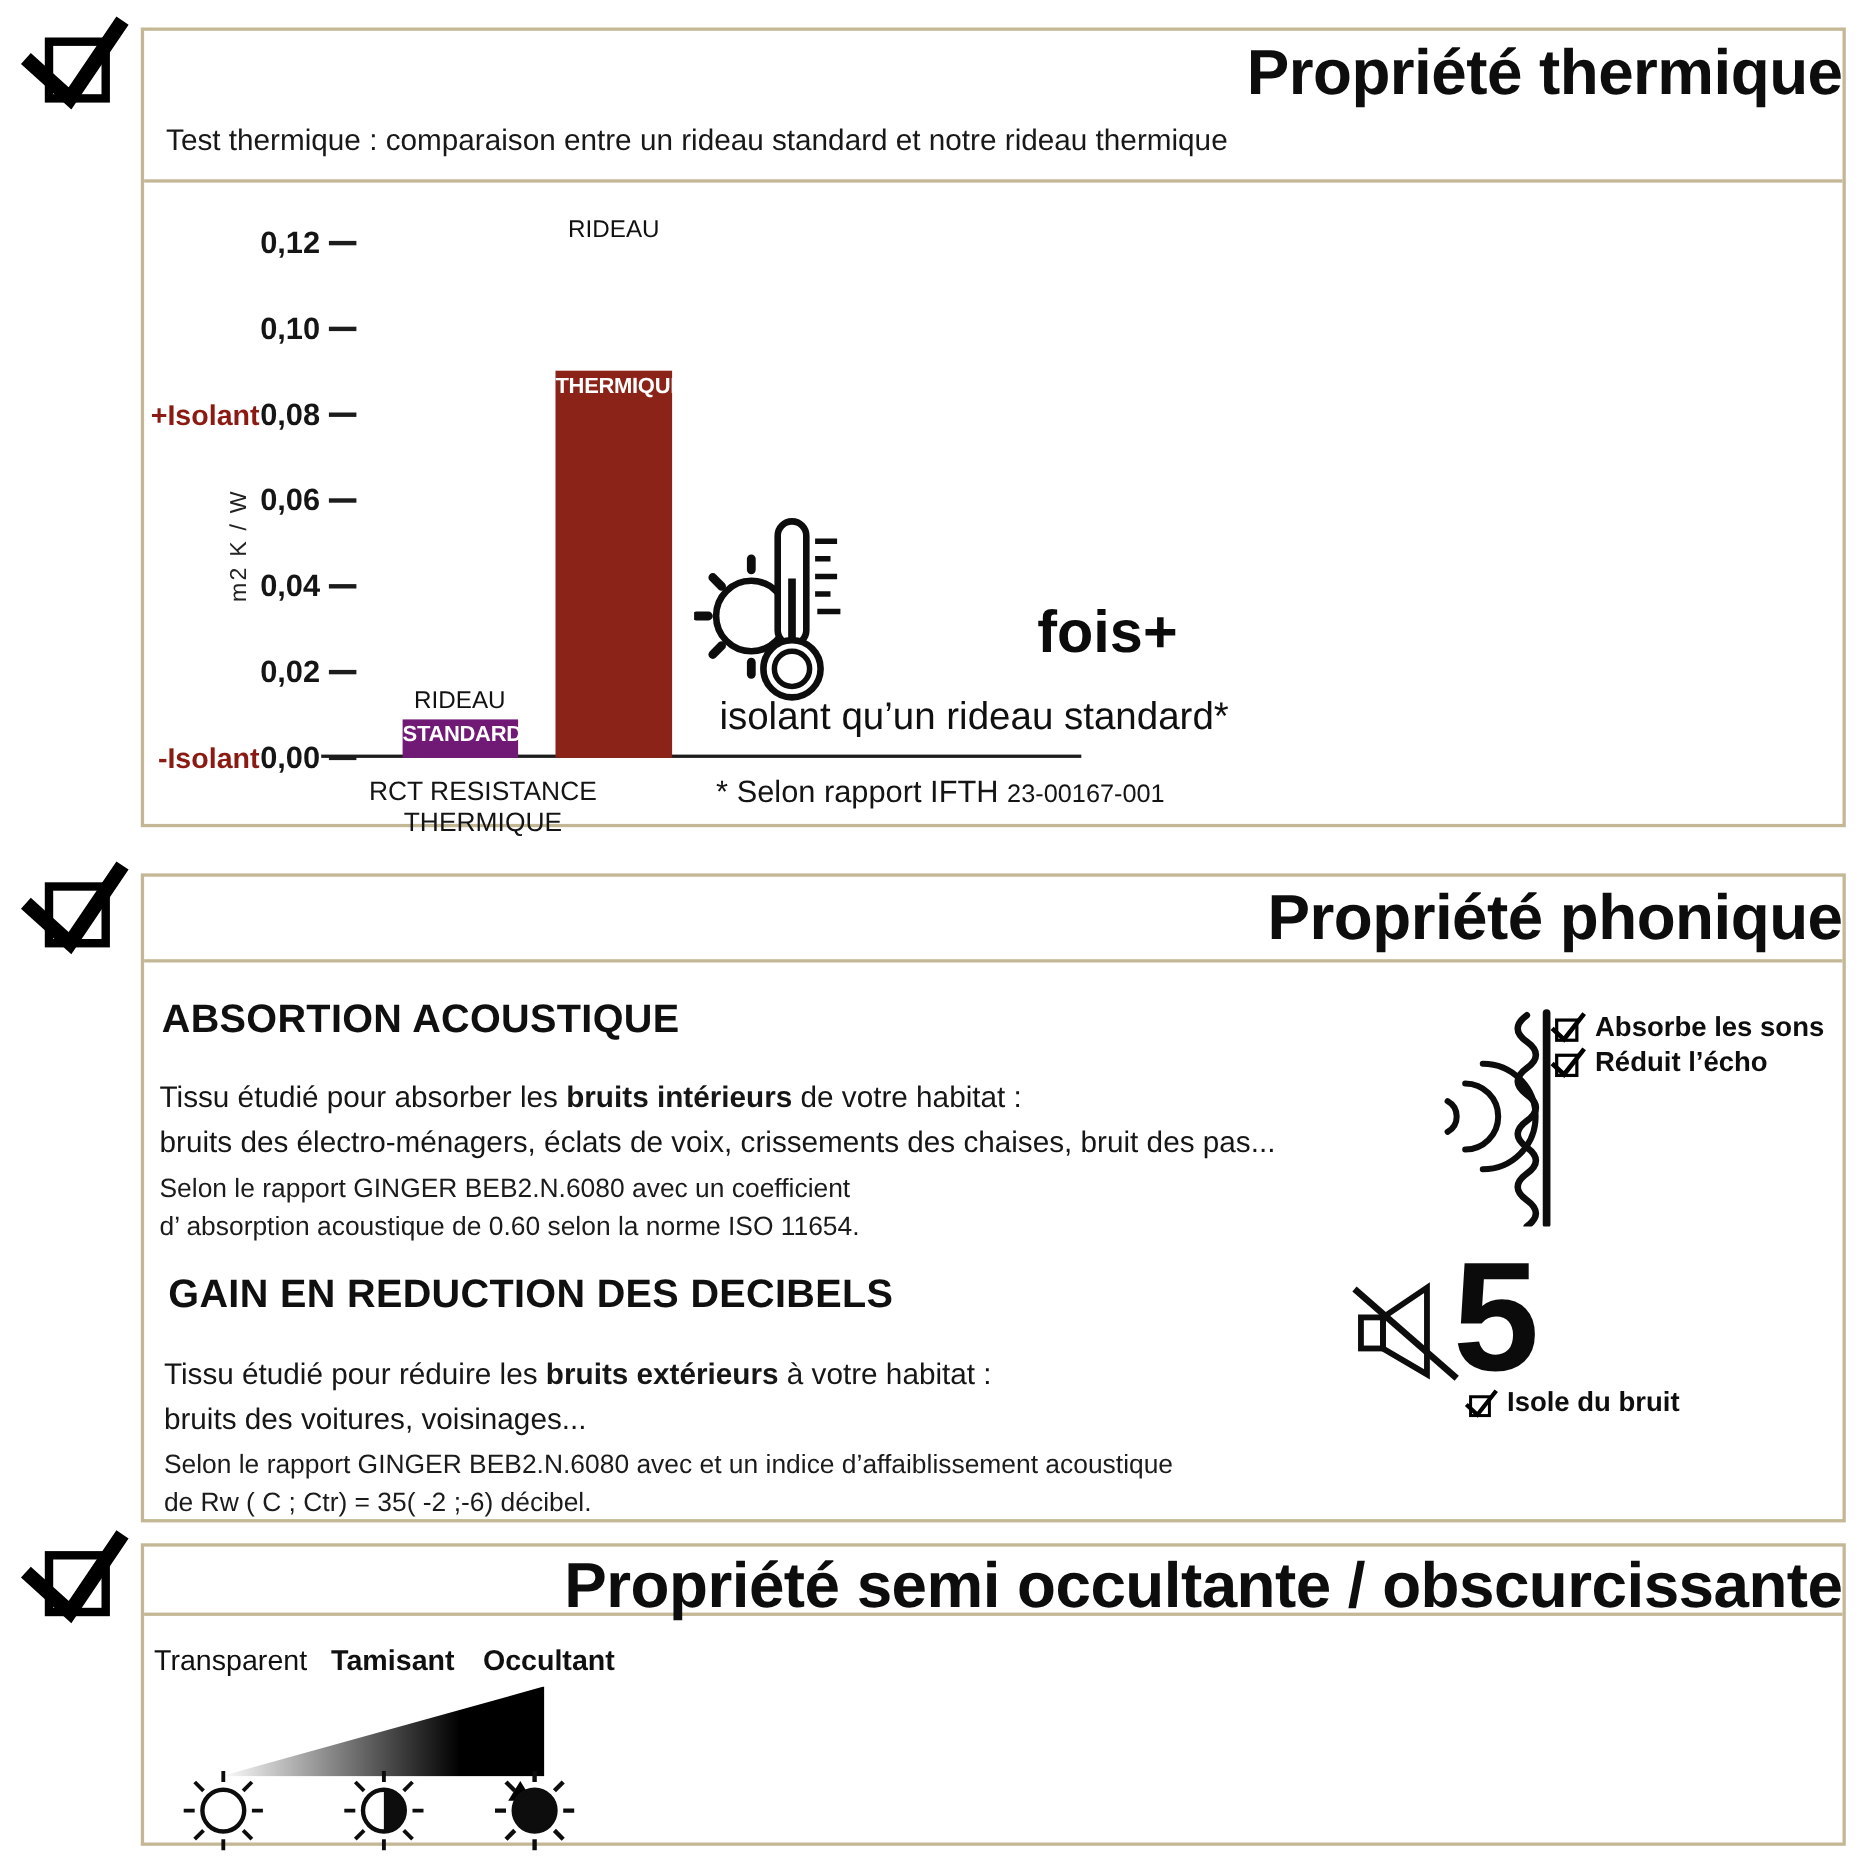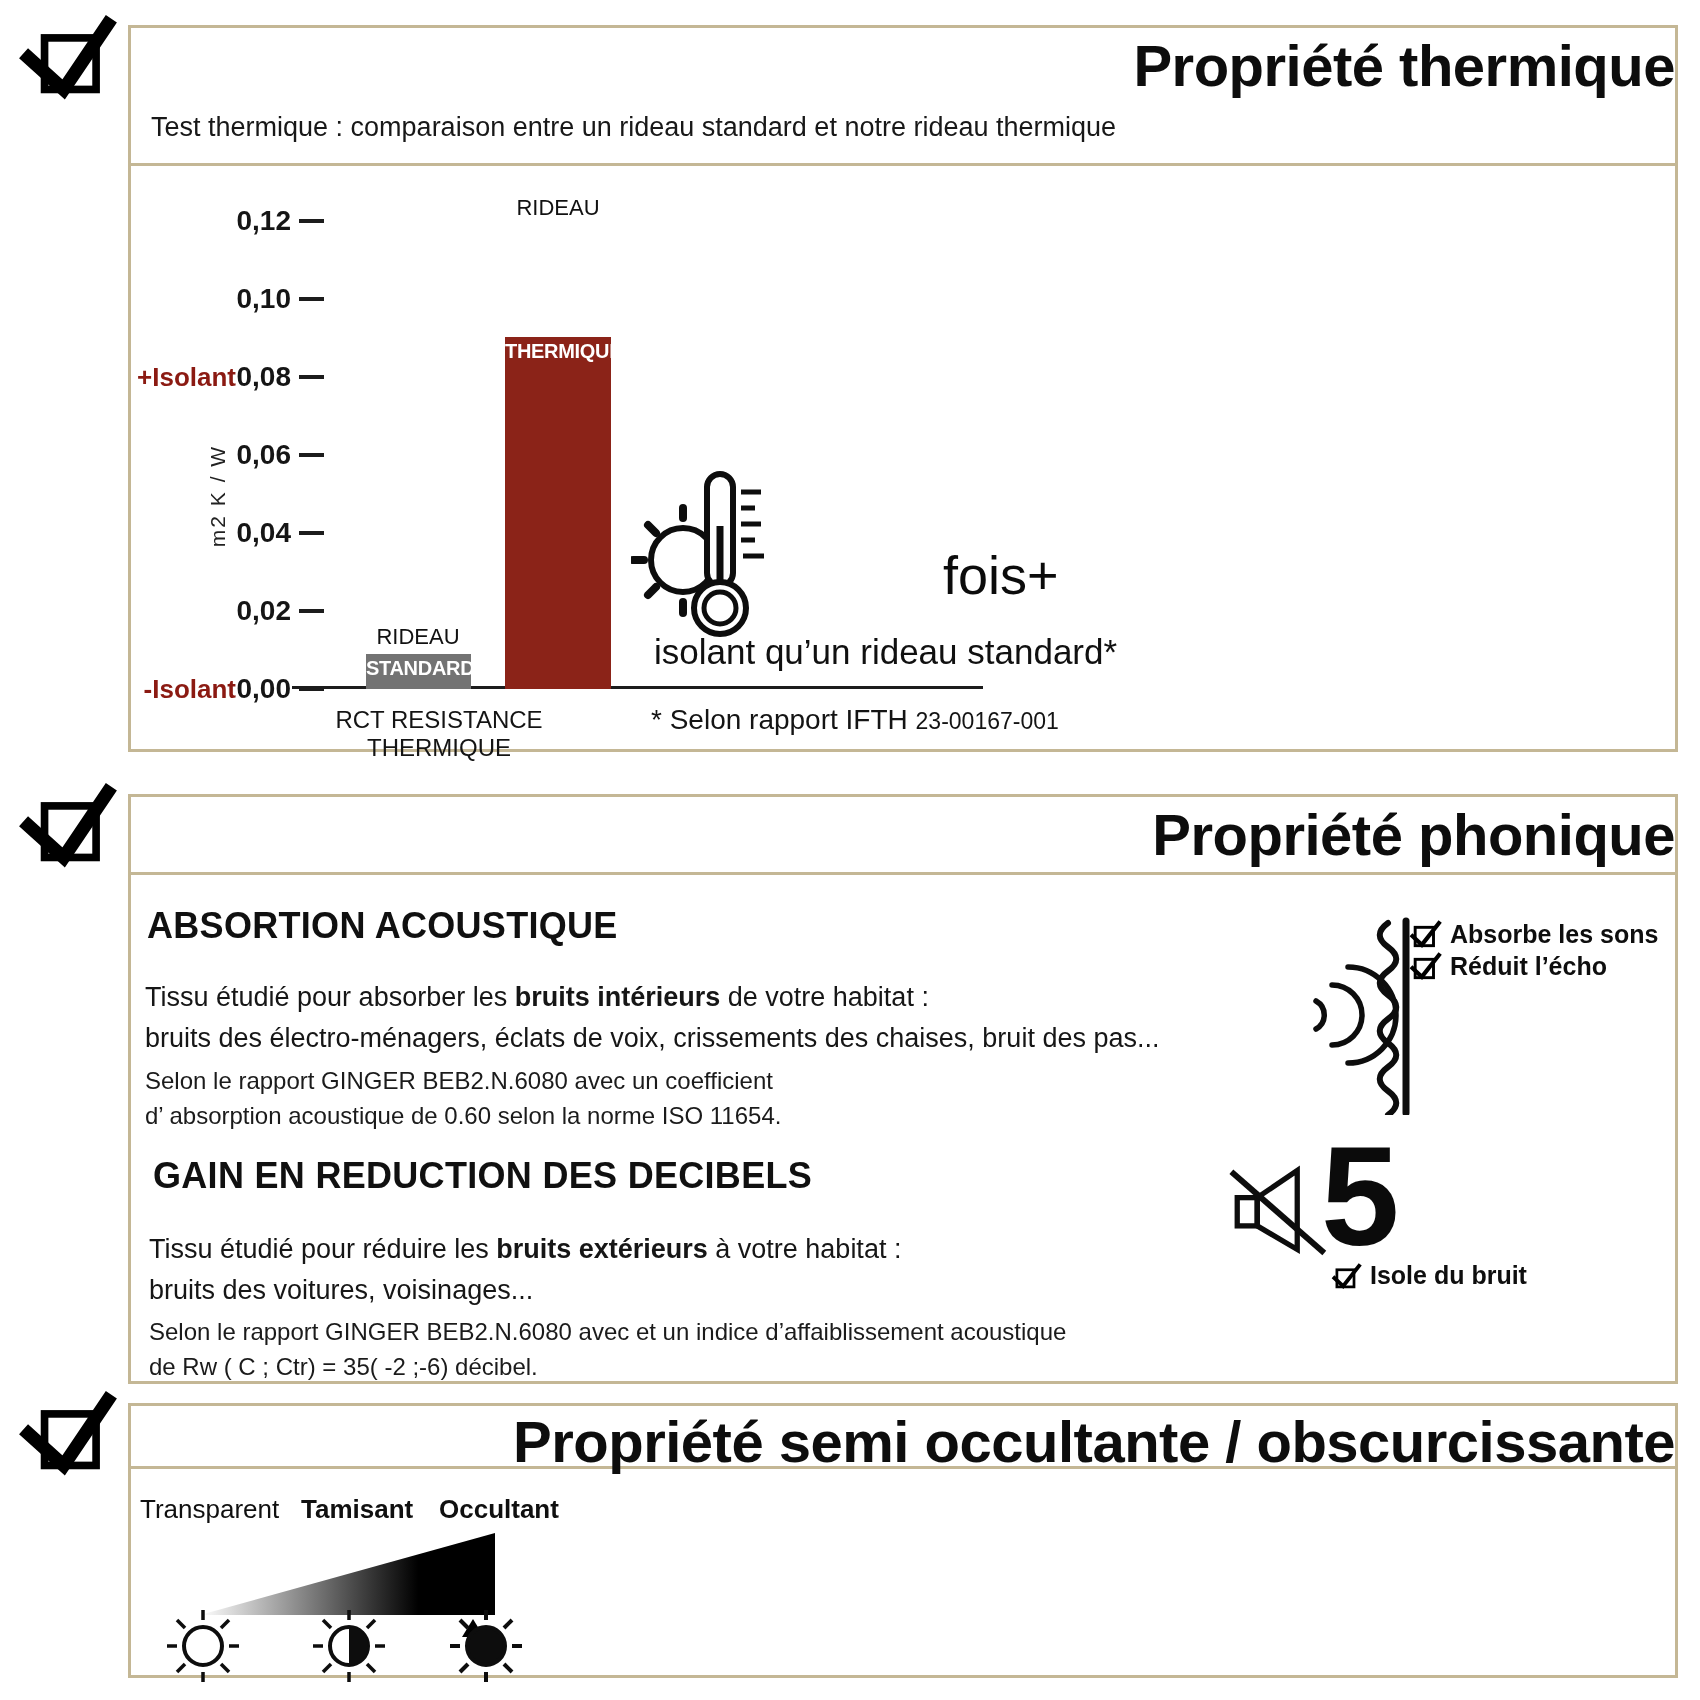--- a/index.html
+++ b/index.html
@@ -29,21 +29,21 @@
   .bar{position:absolute;bottom:60px;display:block;}
   .bar-in{display:block;margin-top:3px;width:100%;text-align:center;color:#fff;
           font-size:20px;font-weight:700;letter-spacing:-0.3px;}
   .bar-top{position:absolute;width:150px;text-align:center;font-size:22px;font-weight:500;color:#111;}
   .xlabel{position:absolute;left:158px;top:678px;width:300px;text-align:center;
           font-size:24px;font-weight:500;color:#141414;}
   .footnote{position:absolute;left:520px;top:676px;font-size:28px;color:#141414;}
   .footnote .fn-num{font-size:23px;}
   .stat-big{position:absolute;font-weight:700;line-height:1;color:#0b0b0b;}
   .stat13{left:664px;top:413px;font-size:168px;letter-spacing:-6px;}
-  .stat13-suffix{position:absolute;left:812px;top:516px;font-size:54px;font-weight:400;color:#0b0b0b;}
+  .stat13-suffix{position:absolute;left:812px;top:516px;font-size:54px;font-weight:700;color:#0b0b0b;}
   .stat13-caption{position:absolute;left:523px;top:604px;font-size:35px;color:#101010;}
   
   .badge{position:absolute;display:flex;align-items:center;gap:7px;
          font-size:25px;font-weight:600;color:#0e0e0e;}
   .badge svg{flex:0 0 auto;}
   .stat5{left:1190px;top:329px;font-size:141px;letter-spacing:-4px;}
   .stat5-unit{position:absolute;left:1272px;top:404px;font-size:58px;font-weight:600;color:#0b0b0b;}
   
   .scale-label{position:absolute;top:88px;font-size:26px;color:#101010;}
   .gradient-triangle{position:absolute;left:69px;top:127px;width:295px;height:82px;
@@ -90,21 +90,21 @@
         <div class="tick-lab" style="top: 564px;">0,02</div>
         <div class="tick-dash" style="top: 581px;"></div>
         <div class="tick-lab" style="top: 642px;">0,00</div>
         <div class="tick-dash" style="top: 659px;"></div>
       </div>
     <div class="ann" style="top:332px">+Isolant</div>
     <div class="ann" style="top:644px">-Isolant</div>
     <div class="ylab">m2 K / W</div>
     <div class="axis"></div>
 
-    <div class="bar" style="left: 235px; width: 105px; height: 35px; background: #737373;">
+    <div class="bar" style="left: 235px; width: 105px; height: 35px; background: #701a75;">
       <span class="bar-in">STANDARD</span>
     </div>
     <div class="bar" style="left: 374px; width: 106px; height: 352px; background: rgb(139, 35, 24);">
       <span class="bar-in">THERMIQUE</span>
     </div>
     <div class="bar-top" style="left:212px;top:596px">RIDEAU</div>
     <div class="bar-top" style="left:352px;top:167px">RIDEAU</div>
 
     <div class="xlabel">RCT RESISTANCE THERMIQUE</div>
     <div class="footnote">

